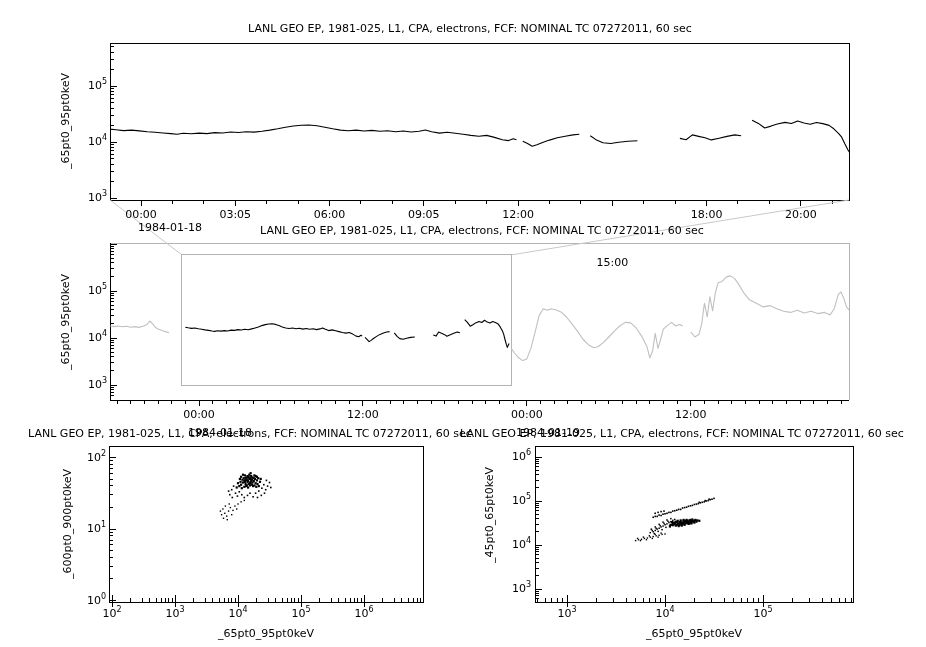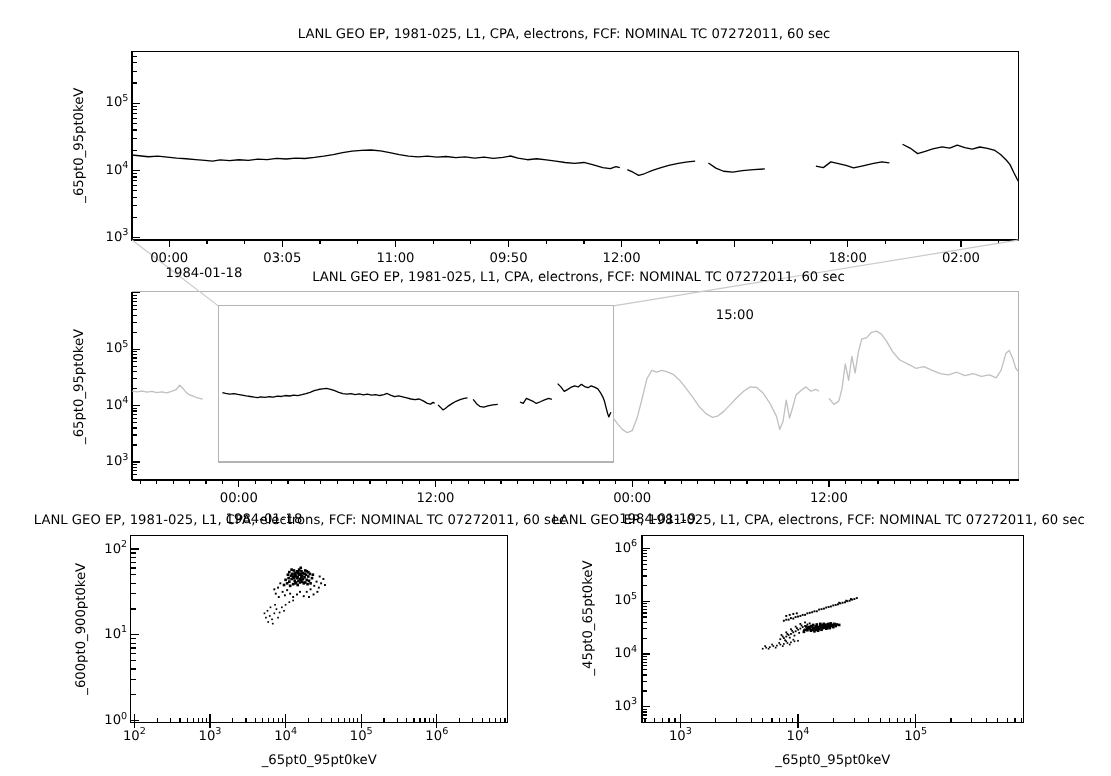--- a/index.html
+++ b/index.html
@@ -600,26 +600,26 @@
   <div class="lbl" style="left:138px;top:222px;">1984-01-18</div>
   <div class="lbl" style="left:188px;top:427px;">1984-01-18</div>
   <div class="lbl" style="left:516px;top:427px;text-align:right;">1984-01-19</div>
 
   <div id="ticklayer">
       <span class="tick" style="right: 819px; top: 190px; text-align: right;">10<sup>3</sup></span>
       <span class="tick" style="right: 819px; top: 134px; text-align: right;">10<sup>4</sup></span>
       <span class="tick" style="right: 819px; top: 78px; text-align: right;">10<sup>5</sup></span>
       <span class="tick" style="left: 141px; top: 209px; transform: translateX(-50%);">00:00</span>
       <span class="tick" style="left: 235.26px; top: 209px; transform: translateX(-50%);">03:05</span>
-      <span class="tick" style="left: 329.52px; top: 209px; transform: translateX(-50%);">11:00</span>
-      <span class="tick" style="left: 423.78px; top: 209px; transform: translateX(-50%);">09:50</span>
+      <span class="tick" style="left: 329.52px; top: 209px; transform: translateX(-50%);">06:00</span>
+      <span class="tick" style="left: 423.78px; top: 209px; transform: translateX(-50%);">09:05</span>
       <span class="tick" style="left: 518.04px; top: 209px; transform: translateX(-50%);">12:00</span>
       <span class="tick" style="left: 612.3px; top: 209px; transform: translateX(-50%); margin-top: 48px;">15:00</span>
       <span class="tick" style="left: 706.56px; top: 209px; transform: translateX(-50%);">18:00</span>
-      <span class="tick" style="left: 800.82px; top: 209px; transform: translateX(-50%);">02:00</span>
+      <span class="tick" style="left: 800.82px; top: 209px; transform: translateX(-50%);">20:00</span>
       <span class="tick" style="right: 819px; top: 377px; text-align: right;">10<sup>3</sup></span>
       <span class="tick" style="right: 819px; top: 330px; text-align: right;">10<sup>4</sup></span>
       <span class="tick" style="right: 819px; top: 283px; text-align: right;">10<sup>5</sup></span>
       <span class="tick" style="left: 199px; top: 409px; transform: translateX(-50%);">00:00</span>
       <span class="tick" style="left: 362.92px; top: 409px; transform: translateX(-50%);">12:00</span>
       <span class="tick" style="left: 526.84px; top: 409px; transform: translateX(-50%);">00:00</span>
       <span class="tick" style="left: 690.76px; top: 409px; transform: translateX(-50%);">12:00</span>
       <span class="tick" style="right: 820px; top: 592.5px; text-align: left;">10<sup>0</sup></span>
       <span class="tick" style="right: 820px; top: 521px; text-align: center;">10<sup>1</sup></span>
       <span class="tick" style="right: 820px; top: 449.5px; text-align: right;">10<sup>2</sup></span>

